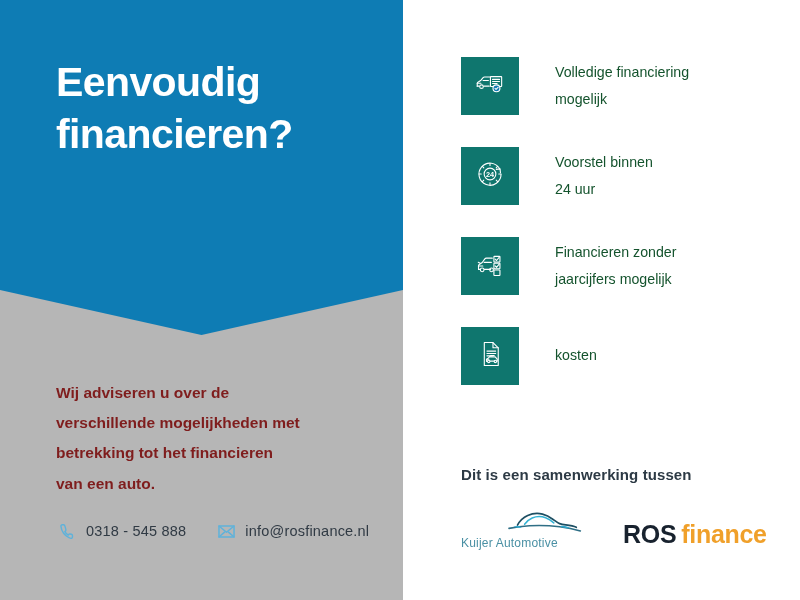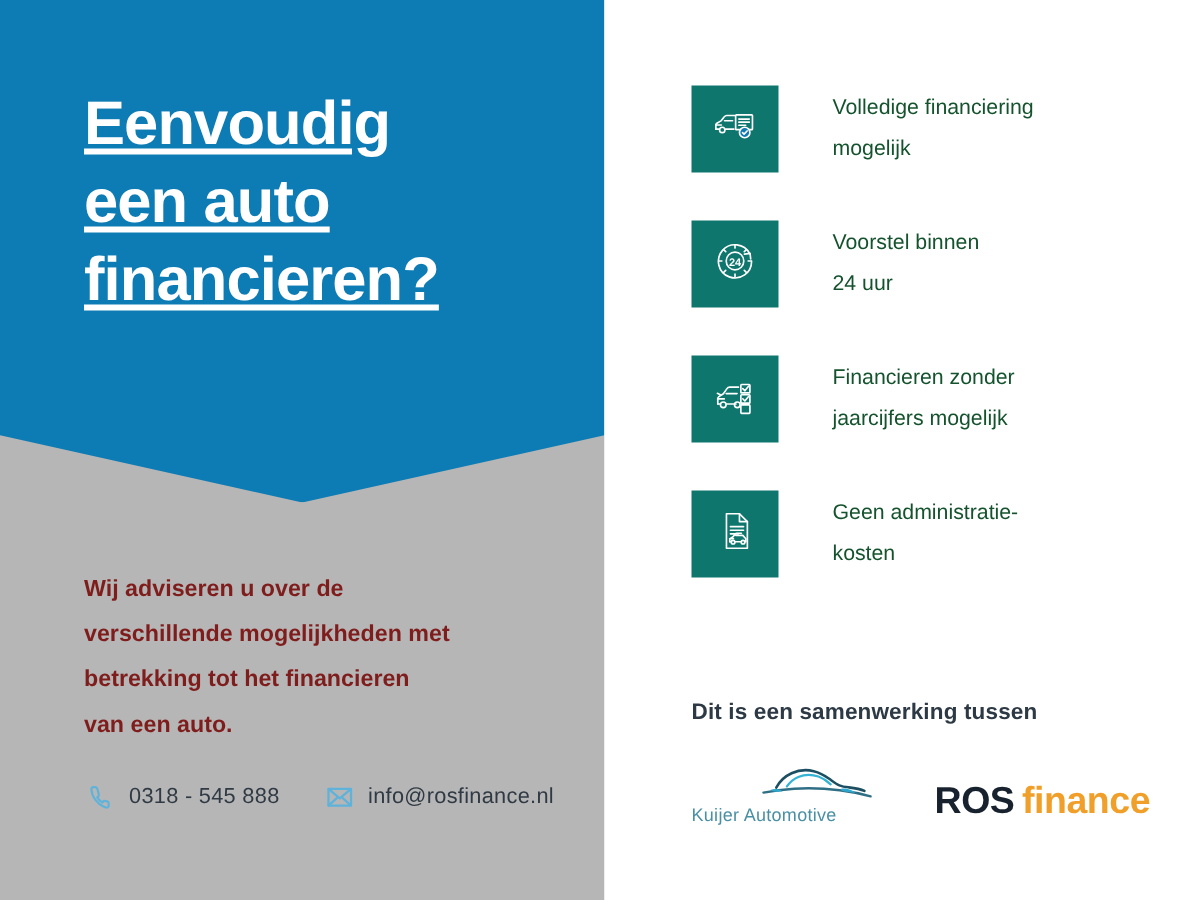--- a/index.html
+++ b/index.html
@@ -44,21 +44,20 @@
   .headline {
     position: absolute;
     left: 56px;
     top: 56px;
     width: 330px;
     color: #ffffff;
     font-size: 41px;
     font-weight: 700;
     line-height: 1.27;
     letter-spacing: -0.6px;
-    text-decoration: underline;
   }
   .headline .hl-line {
     display: block;
     white-space: nowrap;
   }
 
   .body-copy {
     position: absolute;
     left: 56px;
     top: 378px;
@@ -201,21 +200,20 @@
 <body>
 
 <div id="poster">
 
   <div class="left-col">
 
     <div class="blue-panel"></div>
 
     <div class="headline">
       <span class="hl-line">Eenvoudig</span>
-      <span class="hl-line">een auto</span>
       <span class="hl-line">financieren?</span>
     </div>
 
     <div class="body-copy">
       <span class="bc-line">Wij adviseren u over de</span>
       <span class="bc-line">verschillende mogelijkheden met</span>
       <span class="bc-line">betrekking tot het financieren</span>
       <span class="bc-line">van een auto.</span>
     </div>
 
@@ -327,21 +325,20 @@
               <path d="M15.9 28.4h1.1"></path>
               <path d="M20.3 28.4h4.6"></path>
               <path d="M15.8 26.1h3"></path>
               <circle cx="18.5" cy="28.8" r="1.4"></circle>
               <circle cx="26.3" cy="28.8" r="1.4"></circle>
               <path d="M20.6 23.4h5.5l2.4 2.7v2.3h-.9"></path>
             </svg>
           </span>
         </div>
         <div class="feature-label">
-          <span class="fl-line">Geen administratie-</span>
           <span class="fl-line">kosten</span>
         </div>
       </div>
 
     </div>
 
     <div class="partner-block">
       <div class="partner-heading">Dit is een samenwerking tussen</div>
 
       <div class="logo-row">

